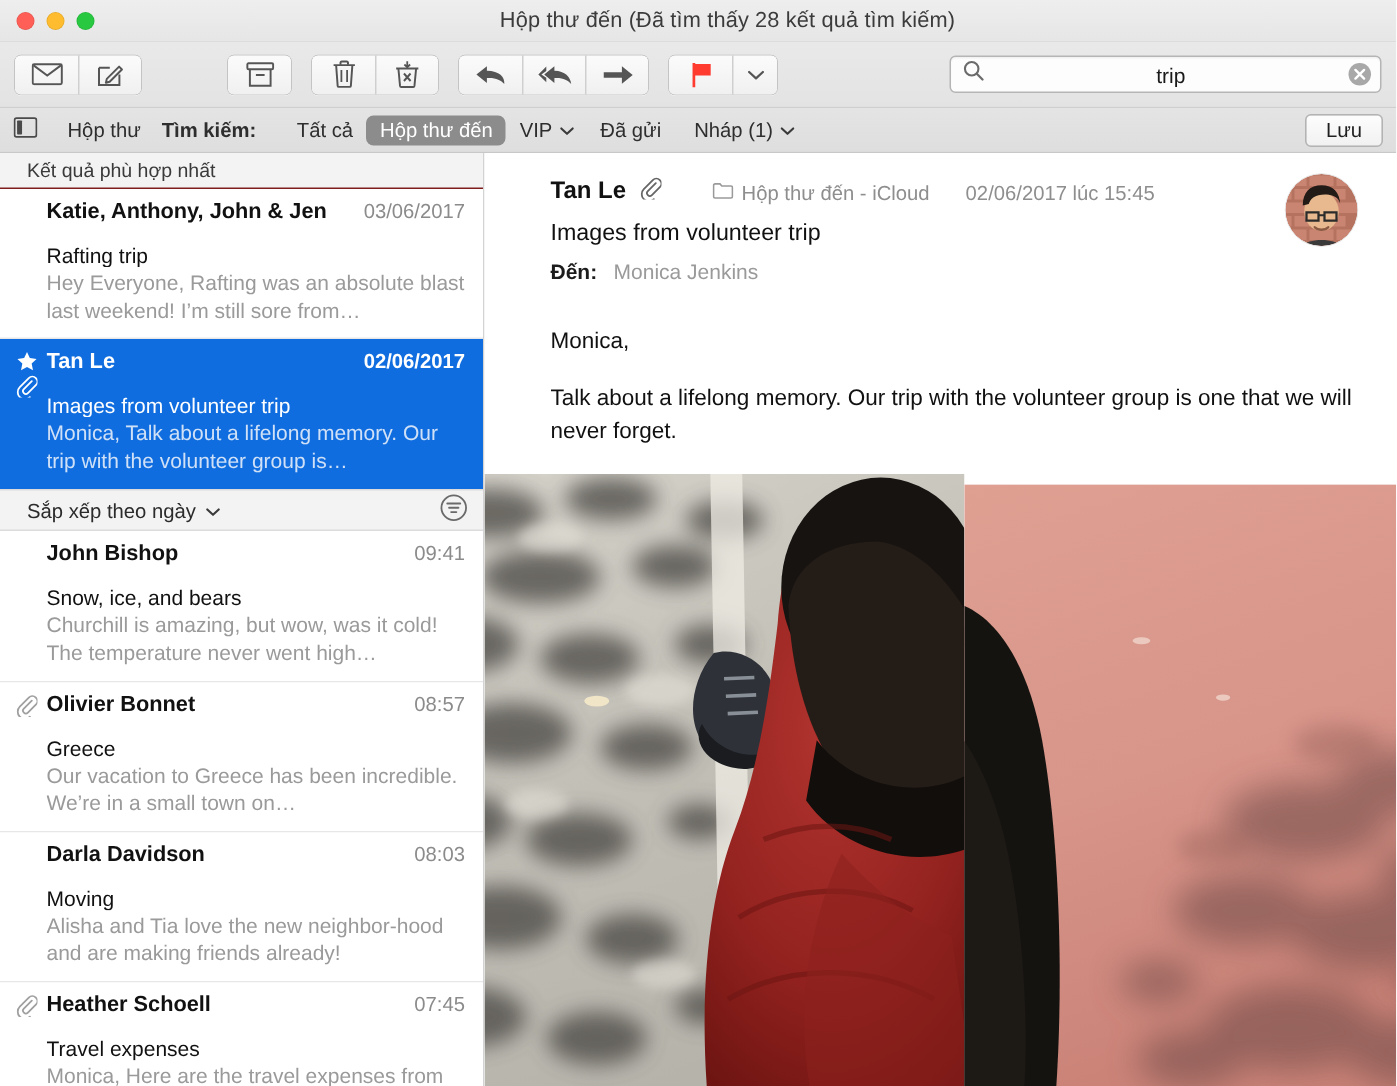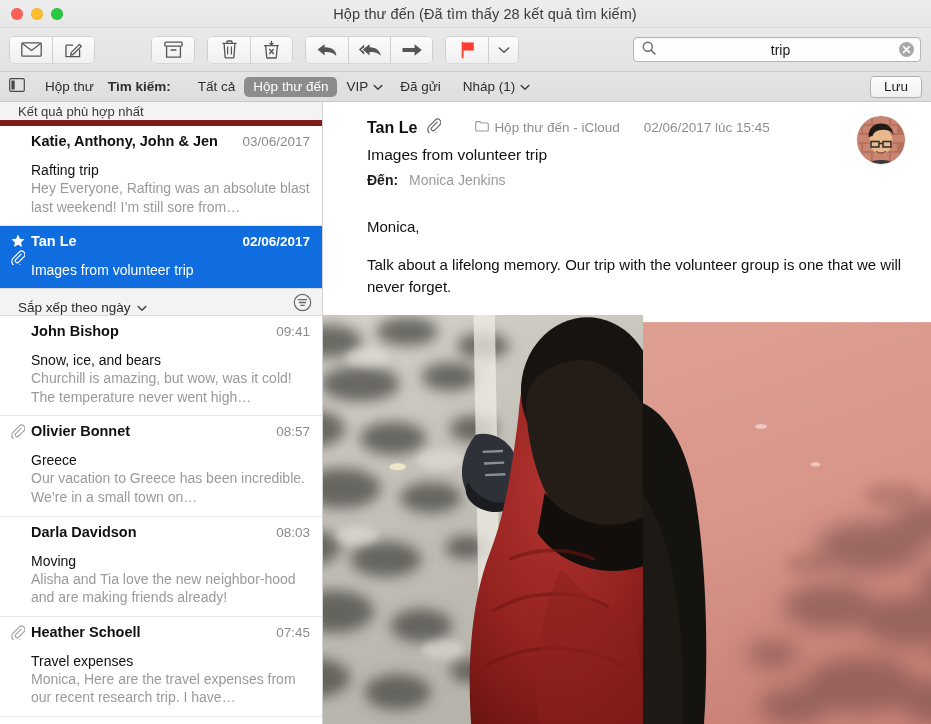--- a/index.html
+++ b/index.html
@@ -143,31 +143,31 @@
   .msglist {
     width: 323px; flex: 0 0 323px;
     background: #fff;
     border-right: 1px solid #d3d3d3;
     display: flex; flex-direction: column;
     overflow: hidden;
   }
   .list-section-head {
     height: 24px; flex: 0 0 24px;
     background: #f3f3f3;
-    border-bottom: 6px solid #7f1d1d;
+    border-bottom: 1px solid #7f1d1d;
     display: flex; align-items: center;
     padding: 0 0 0 18px;
     font-size: 13px; color: #3a3a3a;
   }
   .sortbar {
     height: 28px; flex: 0 0 28px;
     background: #f3f3f3;
     border-top: 1px solid #dcdcdc;
     border-bottom: 1px solid #dcdcdc;
-    display: flex; align-items: flex-end;
+    display: flex; align-items: center;
     padding: 0 10px 0 18px;
     font-size: 13.5px; color: #2b2b2b;
   }
   .sort-label { display:flex; align-items:center; gap:6px; cursor: default; }
   .sortbar .spacer { flex: 1; }
 
   .msgrow {
     position: relative;
     padding: 7px 12px 9px 31px;
     border-bottom: 1px solid #e7e7e7;
@@ -459,20 +459,21 @@
             <svg width="14" height="15" viewBox="0 0 14 15">
                 <path d="M10.2 4.1 L4.9 9.4 a1.9 1.9 0 0 0 2.7 2.7 l5.3-5.3 a3.3 3.3 0 0 0 -4.7-4.7 L2.2 8.1 a4.7 4.7 0 0 0 6.7 6.7" fill="none" stroke="#ffffff" stroke-width="1.2" stroke-linecap="round"></path>
               </svg>
           </span>
         </div>
         <div class="r1">
           <span class="from">Tan Le</span>
           <span class="date">02/06/2017</span>
         </div>
         <div class="subject">Images from volunteer trip</div>
+        <div class="snippet">Monica, Talk about a lifelong memory. Our trip with the volunteer group is…</div>
       </div>
 
       <div class="sortbar">
         <span class="sort-label">
           <span>Sắp xếp theo ngày</span>
           <span>
             <svg width="10" height="7" viewBox="0 0 10 7">
                 <path d="M1.2 1.6 L5 5.2 L8.8 1.6" fill="none" stroke="#3a3a3a" stroke-width="1.4" stroke-linecap="round" stroke-linejoin="round"></path>
               </svg>
           </span>

